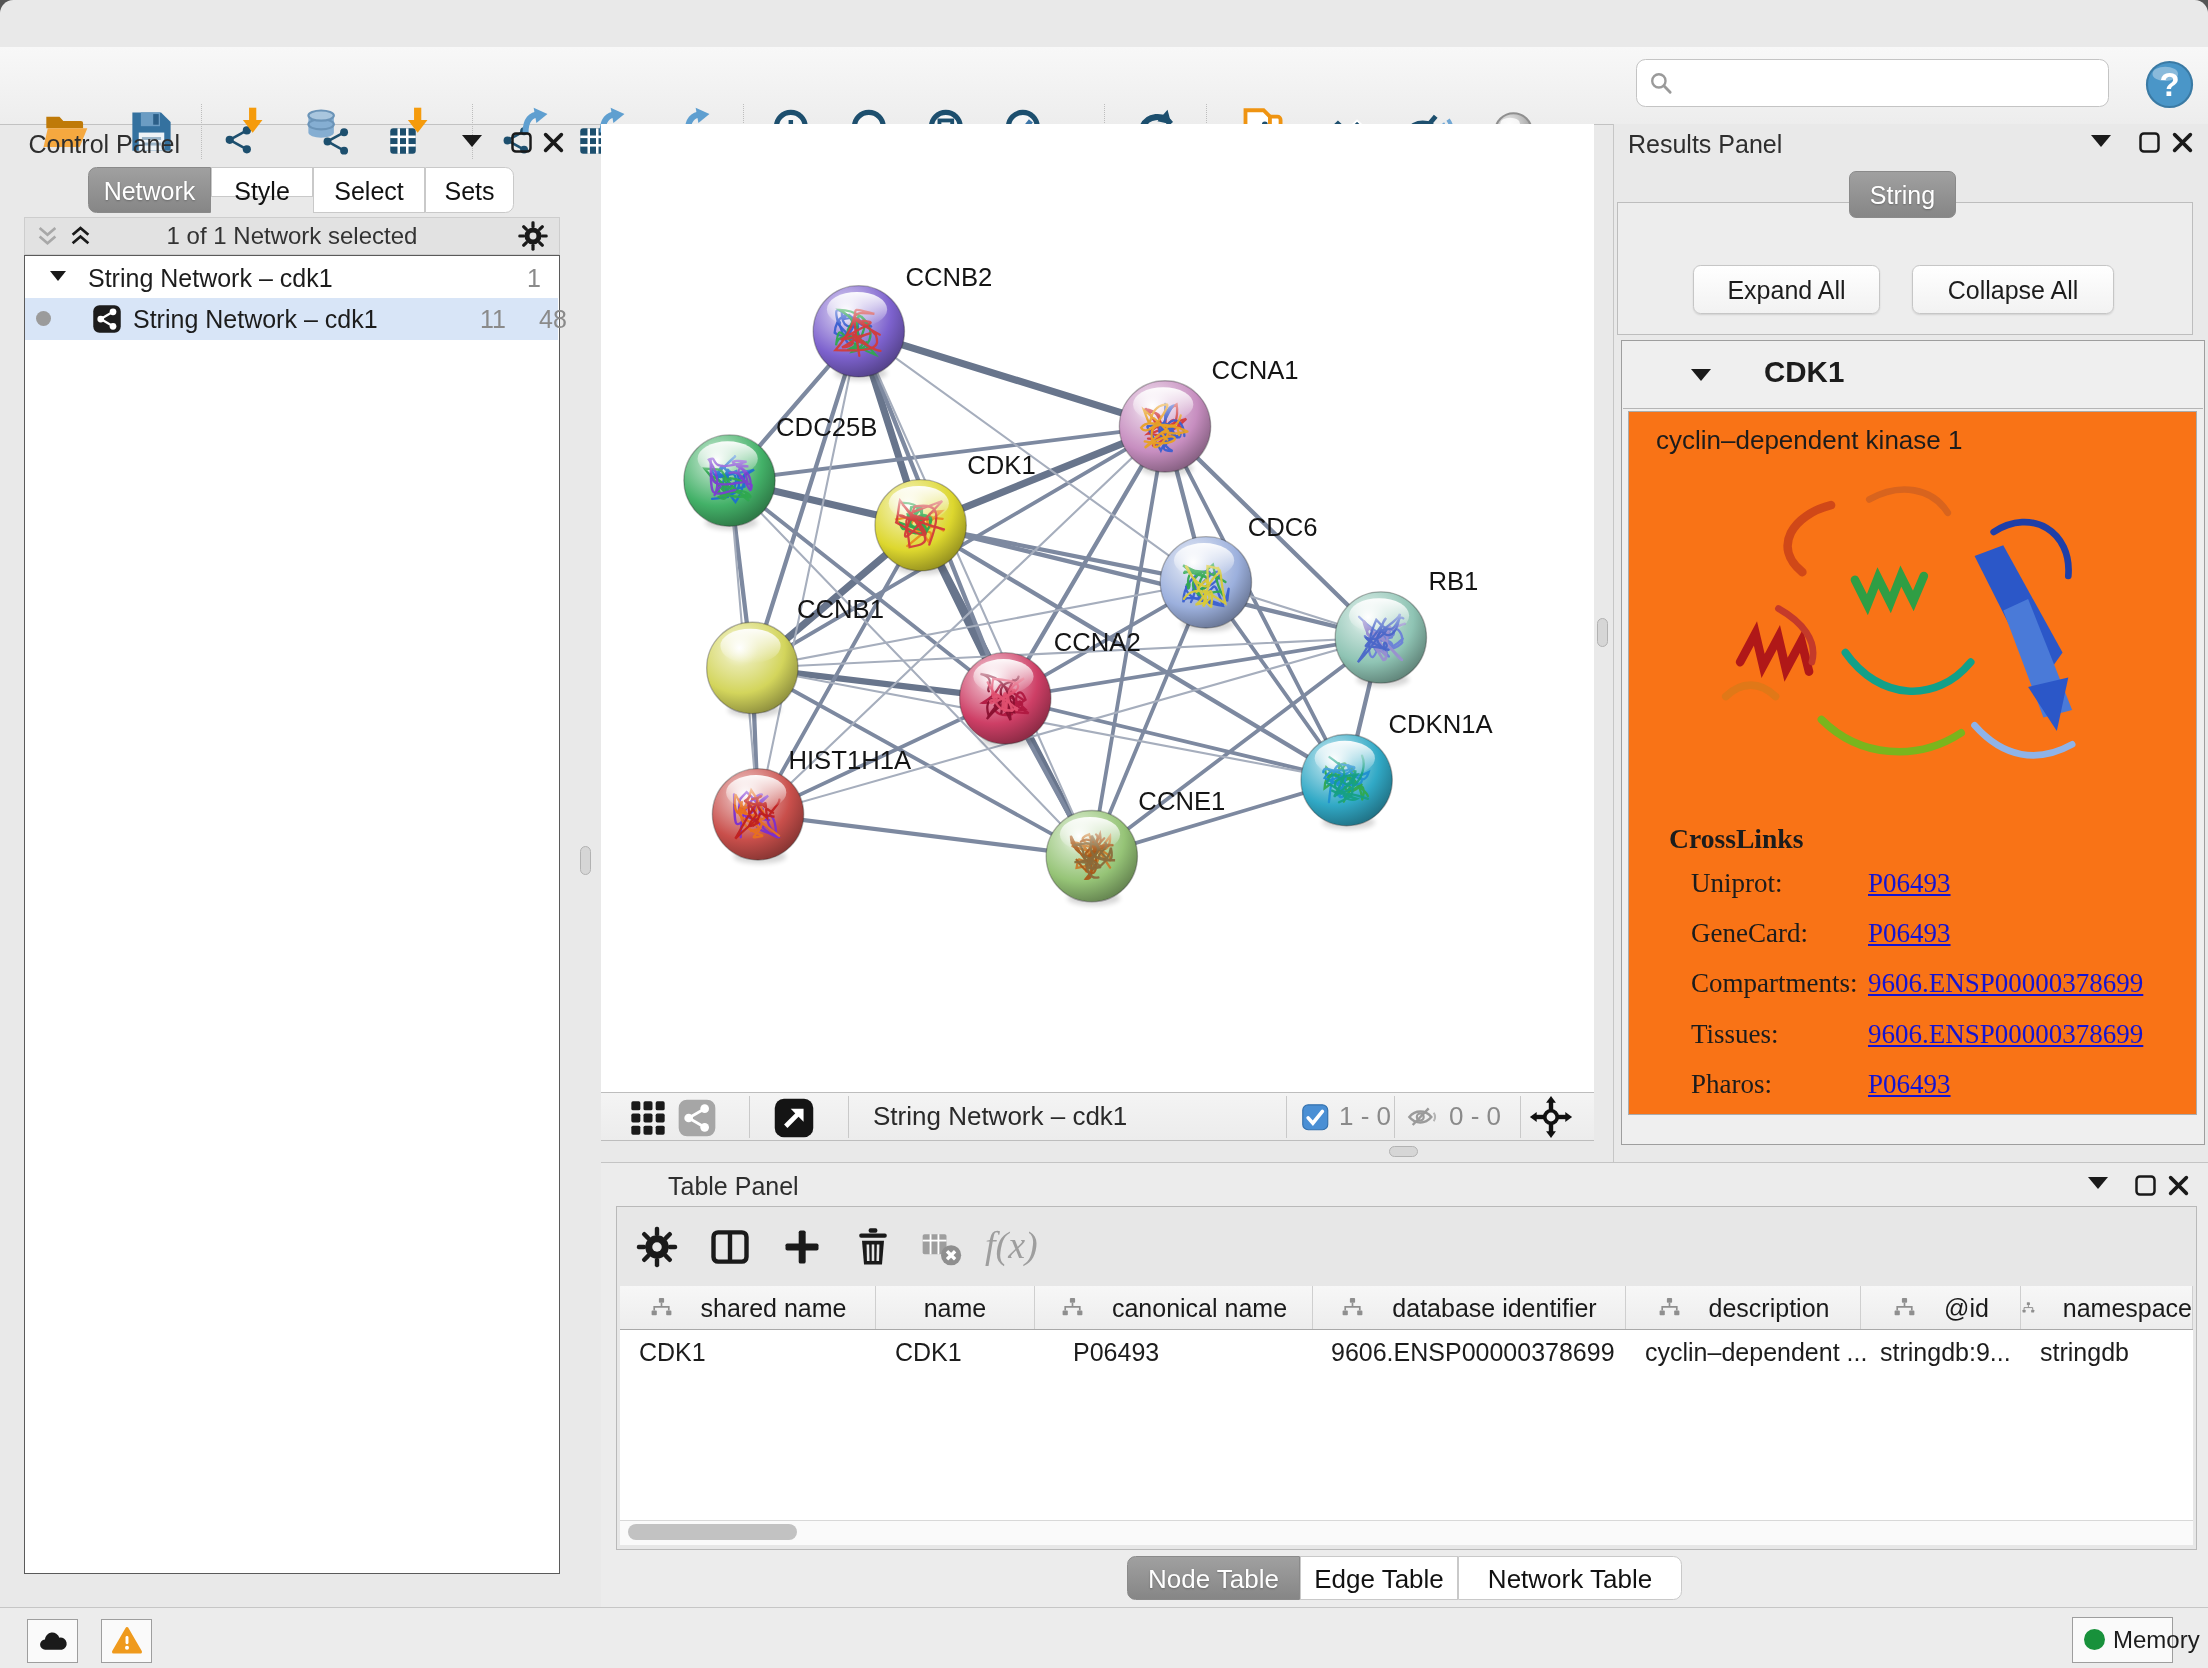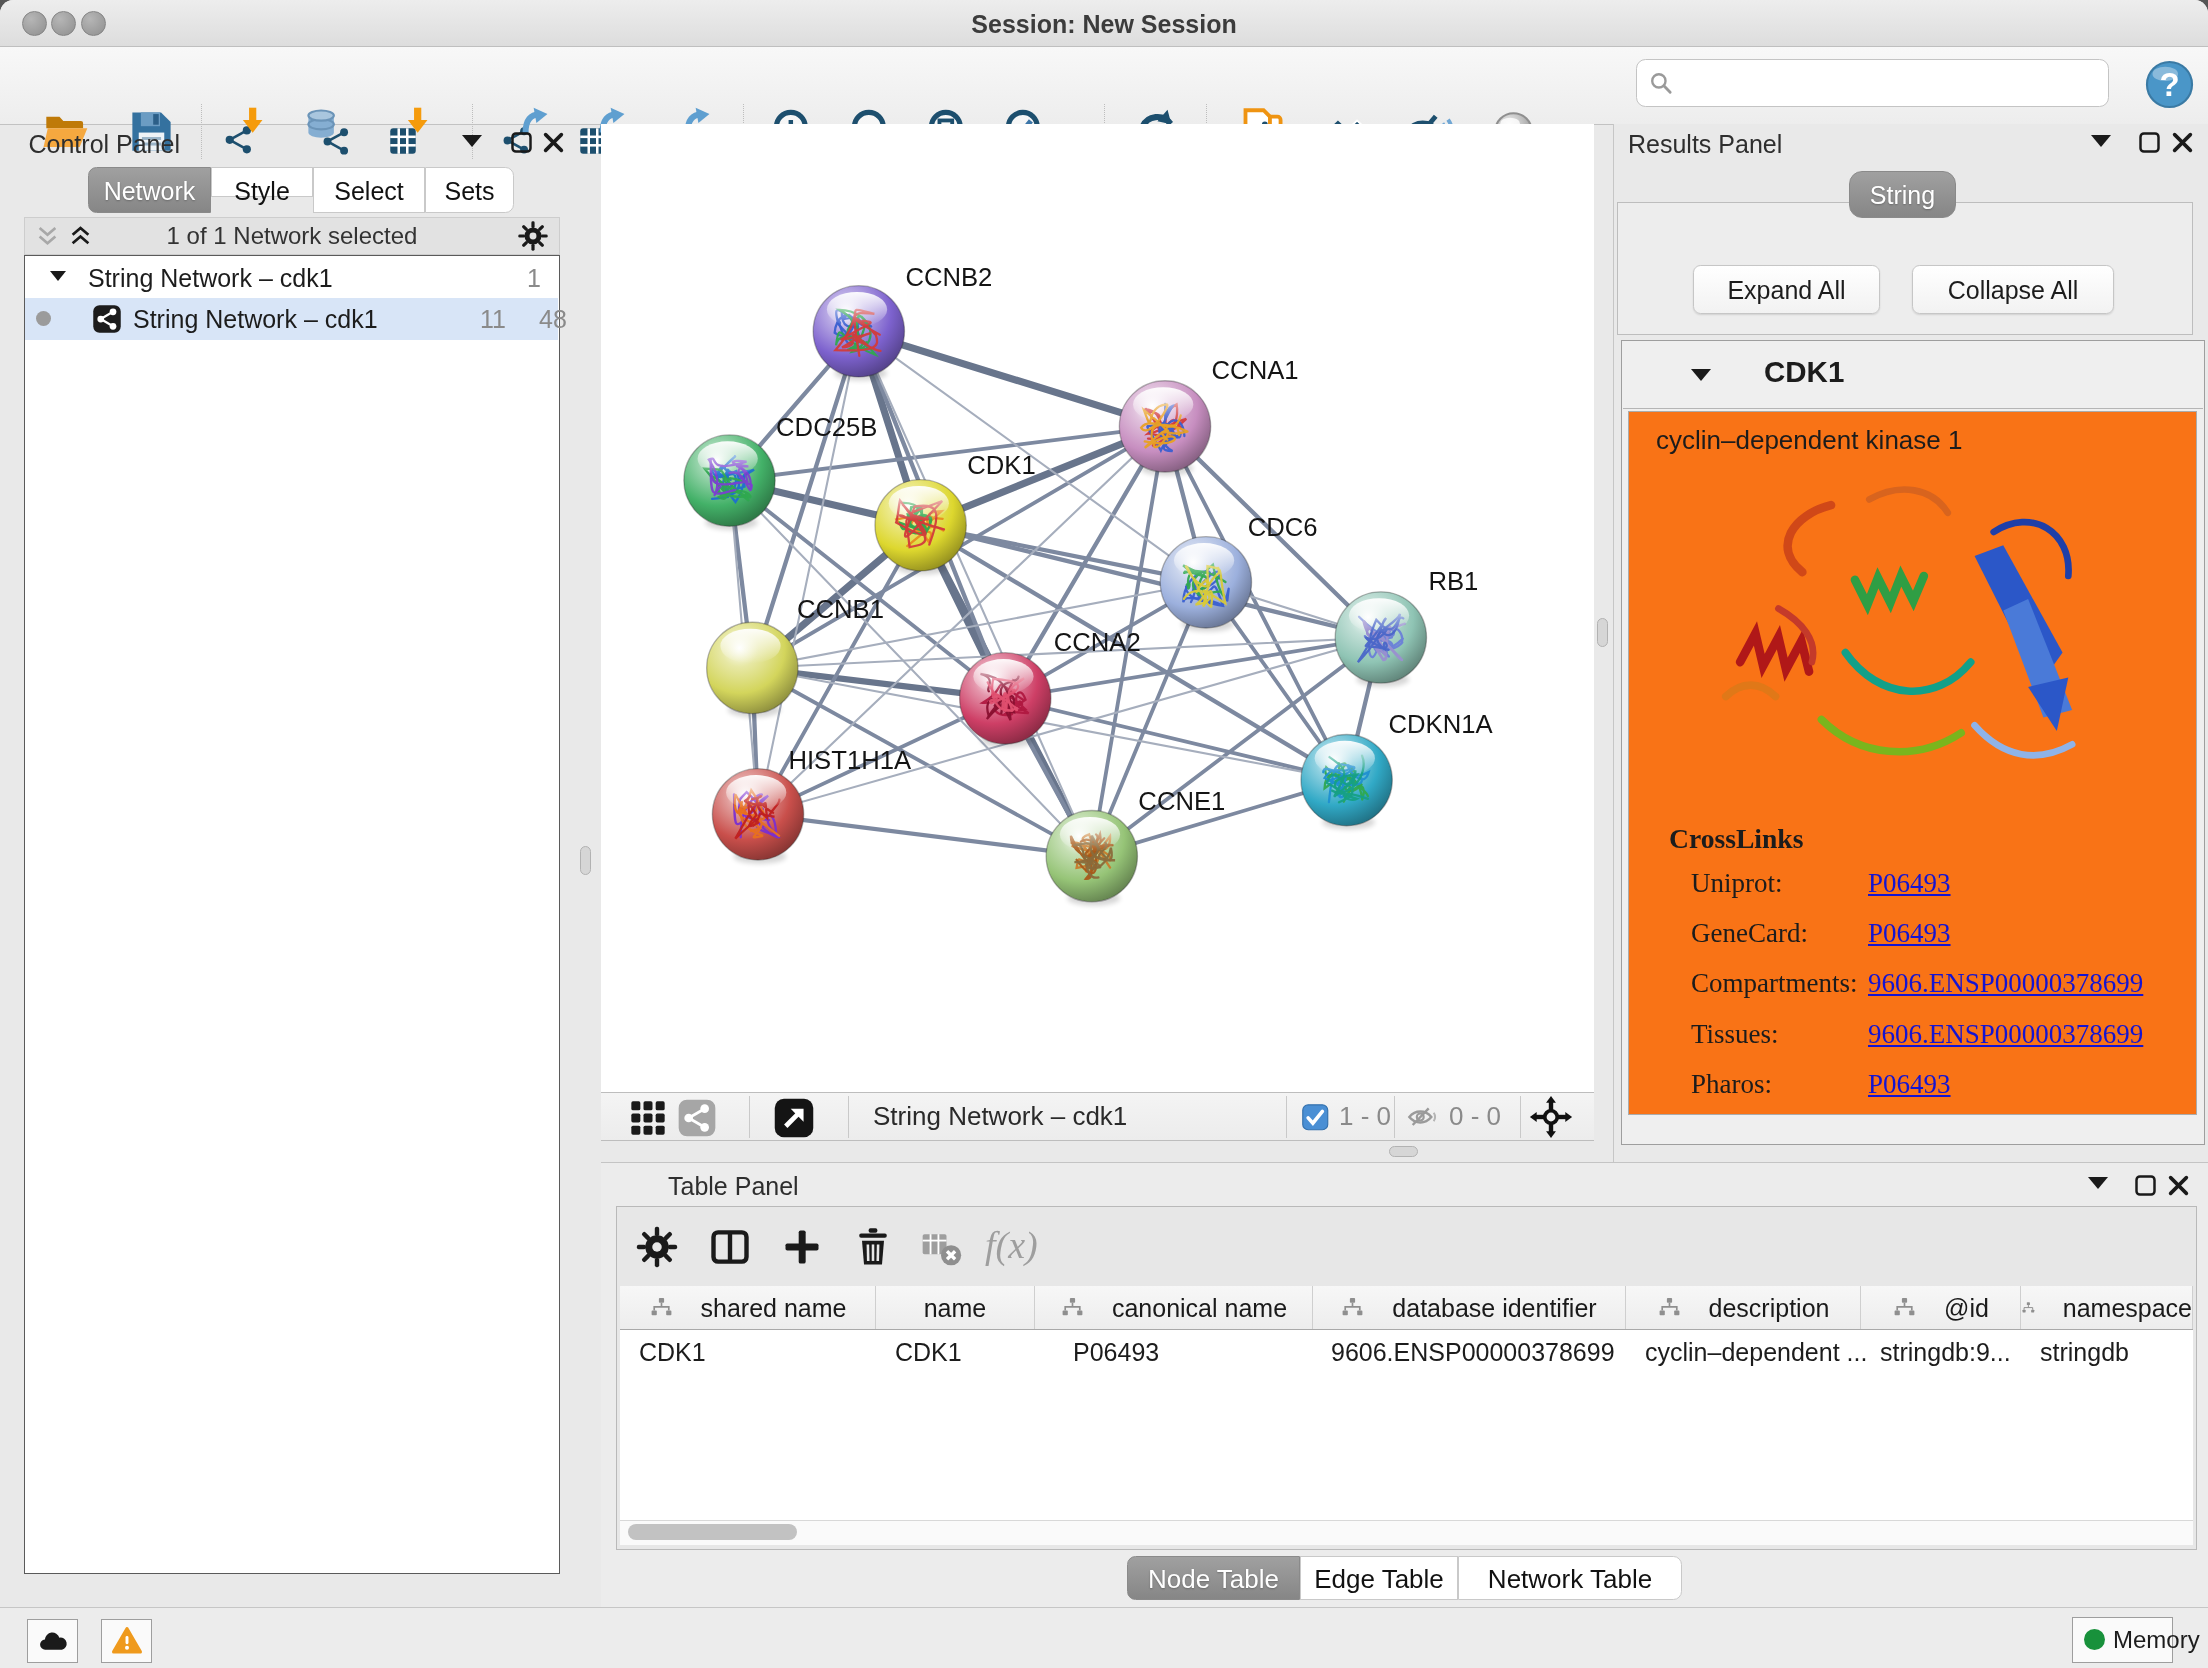--- a/index.html
+++ b/index.html
@@ -64,26 +64,20 @@
   .sb-btn svg{width:32px;height:32px;}
   .grab{background:#d6d6d6;border:1px solid #b2b2b2;border-radius:5.7px;box-sizing:border-box;}
   .hdr-ctl{cursor:pointer;}
   .section-hdr{font-weight:bold;}
 </style>
 </head>
 <body>
 
 <div id="win">
 
-  <div id="titlebar" class="abs">
-    <div class="abs tl" style="left:22px"></div>
-    <div class="abs tl" style="left:51px"></div>
-    <div class="abs tl" style="left:81px"></div>
-    <div id="win-title" class="abs">Session: New Session</div>
-  </div>
 
   <div id="toolbar" class="abs">
       <span class="abs tb-icon" style="left: 41px;">
         <svg viewBox="0 0 24 24">
           <path d="M2.5,5 h6.2 l1.8,2 h8.3 a1,1 0 0 1 1,1 v2.5 H2.5 z" fill="#bf7a08"></path>
           <path d="M3.2,10.5 h18.6 l-3.6,8.8 H1.2 z" fill="#f5a83f"></path>
         </svg>
       </span>
       <span class="abs tb-icon" style="left: 126px;">
         <svg viewBox="0 0 24 24">
@@ -736,21 +730,21 @@
   <span class="abs mini hdr-ctl" style="left:2169px;top:129px">
       <svg viewBox="0 0 24 24">
         <g stroke="#1a1a1a" stroke-width="3.2" stroke-linecap="round">
           <line x1="5" y1="5" x2="19" y2="19"></line>
           <line x1="19" y1="5" x2="5" y2="19"></line>
         </g>
       </svg>
     </span>
 
   <div class="abs" style="left:1617px;top:202px;width:576px;height:133px;background:#ededed;border:1.9px solid #bdbdbd;box-sizing:border-box"></div>
-  <div class="abs seg sel" style="left:1849px;top:171px;width:107px;height:47px;line-height:47px;border-radius:13px;z-index:3">String</div>
+  <div class="abs seg sel" style="left:1849px;top:171px;width:107px;height:47px;line-height:47px;border-radius:7px;z-index:3">String</div>
   <div class="abs rbtn" style="left:1693px;top:265px;width:187px;height:49px;line-height:49px">Expand All</div>
   <div class="abs rbtn" style="left:1912px;top:265px;width:202px;height:49px;line-height:49px">Collapse All</div>
 
   <div class="abs" style="left:1621px;top:340px;width:584px;height:805px;background:#efefef;border:1.9px solid #9e9e9e;box-sizing:border-box"></div>
   <div class="abs" style="left:1623px;top:342px;width:580px;height:67px;border-bottom:1px solid #b5b5b5;box-sizing:border-box">
     <div class="tri" style="position:absolute;left:68px;top:27px"></div>
     <span class="abs section-hdr" style="left:141px;top:13.3px;font-size:29.5px">CDK1</span>
   </div>
   <div class="abs" style="left:1628px;top:411px;width:569px;height:704px;background:#f97316;border:1px solid #ababab;box-sizing:border-box">
     <div class="abs" style="left:27px;top:13.3px;font-size:26px">cyclin–dependent kinase 1</div>

